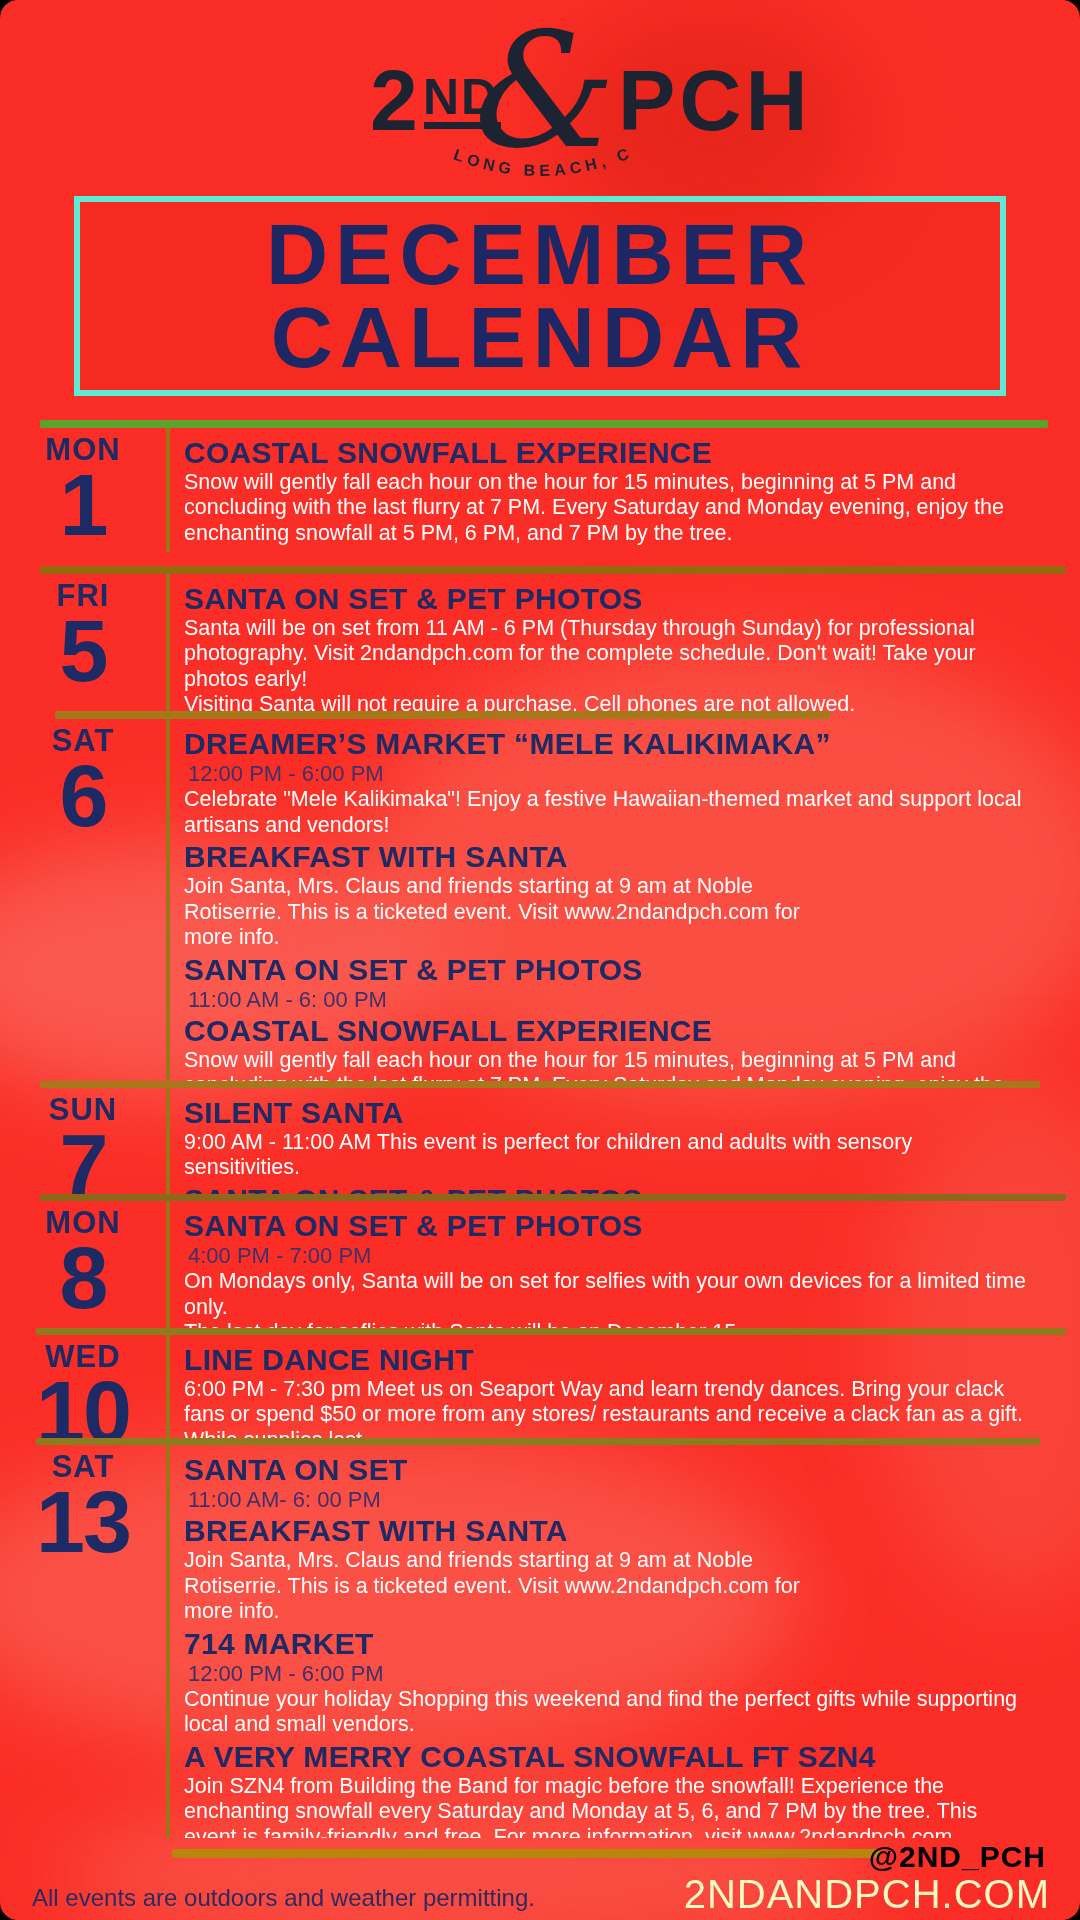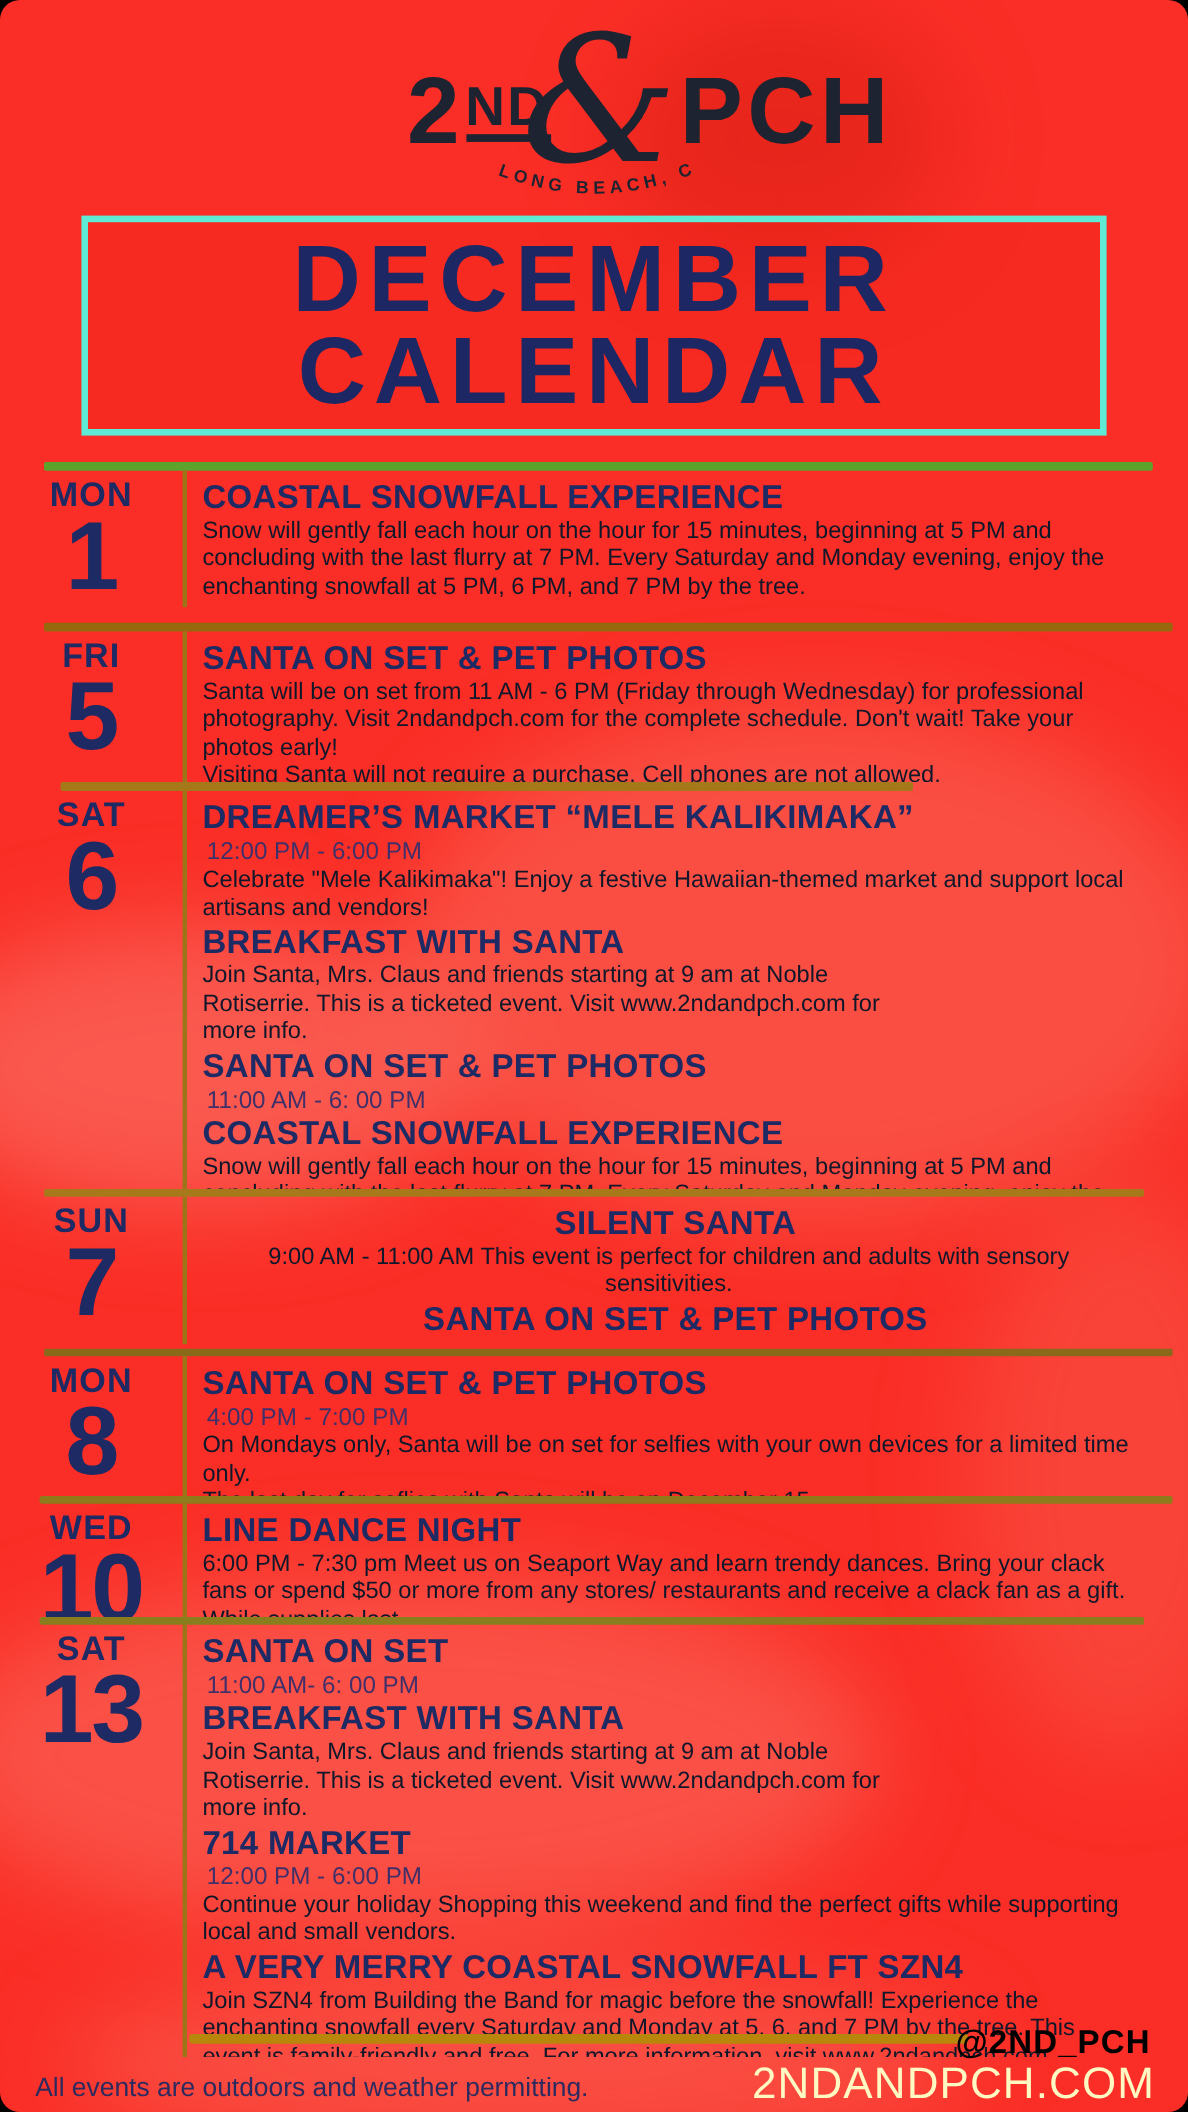--- a/index.html
+++ b/index.html
@@ -44,21 +44,21 @@
   .day-label{font-size:31px;font-weight:800;color:#1d2a64;letter-spacing:1px;line-height:1;}
   .day-num{font-size:88px;font-weight:800;color:#1d2a64;line-height:.92;letter-spacing:-2px;}
   .events{flex:1;padding:6px 36px 4px 14px;}
   .event{margin-bottom:2px;}
   .event-title{
     margin:2px 0 1px 0;font-size:30px;font-weight:800;color:#1d2a64;
     letter-spacing:.3px;line-height:1.1;
   }
   .event-time{font-size:22px;color:#40306a;font-weight:500;margin:1px 0 1px 4px;line-height:1.15;}
   .event-desc{
-    margin:0 0 2px 0;font-size:21.5px;color:#0f172a;font-weight:500;
+    margin:0 0 2px 0;font-size:21.5px;color:#ffffff;font-weight:500;
     line-height:1.185;max-width:848px;white-space:pre-line;
   }
 
   
   .footer{position:absolute;left:0;right:0;bottom:0;height:66px;z-index:3;}
   .footer-line{position:absolute;left:172px;top:-5px;width:708px;height:9px;background:#b8860b;border-radius:3px;}
   .footer-note{position:absolute;left:32px;bottom:8px;font-size:24px;color:#2c2a5e;font-weight:500;}
   .footer-social{position:absolute;right:34px;top:-14px;font-size:30px;font-weight:800;color:#000000;letter-spacing:1px;}
   .footer-site{position:absolute;right:30px;top:18px;font-size:40px;font-weight:400;color:#fef9c3;letter-spacing:1px;}
 </style>
@@ -118,21 +118,21 @@
     <div class="divider" style="background: rgb(150, 105, 15); height: 8px; margin-left: 40px; margin-right: 14px;"></div>
     <div class="sec-body">
       <div class="day-col">
         <div class="day-label">FRI</div>
         <div class="day-num">5</div>
       </div>
       <div class="events">
   <div class="event">
     <h3 class="event-title">SANTA ON SET &amp; PET PHOTOS</h3>
 
-    <p class="event-desc">Santa will be on set from 11 AM - 6 PM (Friday through Wednesday) for professional photography. Visit 2ndandpch.com for the complete schedule. Don't wait! Take your photos early!
+    <p class="event-desc">Santa will be on set from 11 AM - 6 PM (Thursday through Sunday) for professional photography. Visit 2ndandpch.com for the complete schedule. Don't wait! Take your photos early!
 Visiting Santa will not require a purchase. Cell phones are not allowed.</p>
   </div>
 </div>
     </div>
   </div>
 
   <div class="section" style="height: 370px;">
     <div class="divider" style="background: rgb(165, 121, 26); height: 8px; margin-left: 55px; margin-right: 250px;"></div>
     <div class="sec-body">
       <div class="day-col">
@@ -162,21 +162,21 @@
 
   <div class="event">
     <h3 class="event-title">COASTAL SNOWFALL EXPERIENCE</h3>
 
     <p class="event-desc">Snow will gently fall each hour on the hour for 15 minutes, beginning at 5 PM and concluding with the last flurry at 7 PM. Every Saturday and Monday evening, enjoy the enchanting snowfall at 5 PM, 6 PM, and 7 PM by the tree.</p>
   </div>
 </div>
     </div>
   </div>
 
-  <div class="section" style="height: 145px; text-align: center;">
+  <div class="section" style="height: 113px;">
     <div class="divider" style="background: rgb(168, 121, 27); height: 7px; margin-left: 40px; margin-right: 40px;"></div>
     <div class="sec-body">
       <div class="day-col">
         <div class="day-label">SUN</div>
         <div class="day-num">7</div>
       </div>
       <div class="events">
   <div class="event">
     <h3 class="event-title">SILENT SANTA</h3>
 

